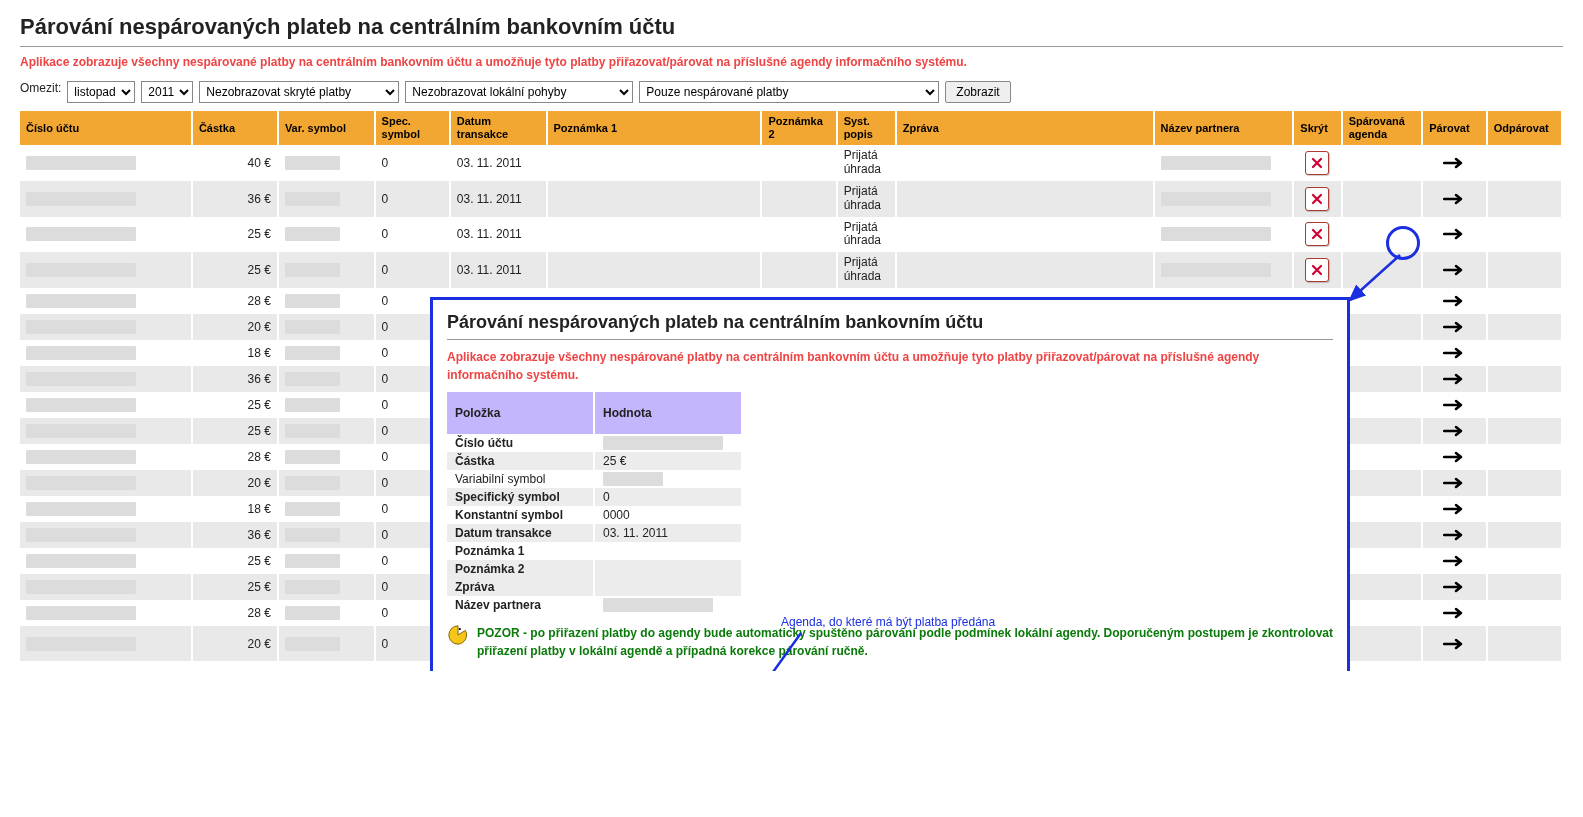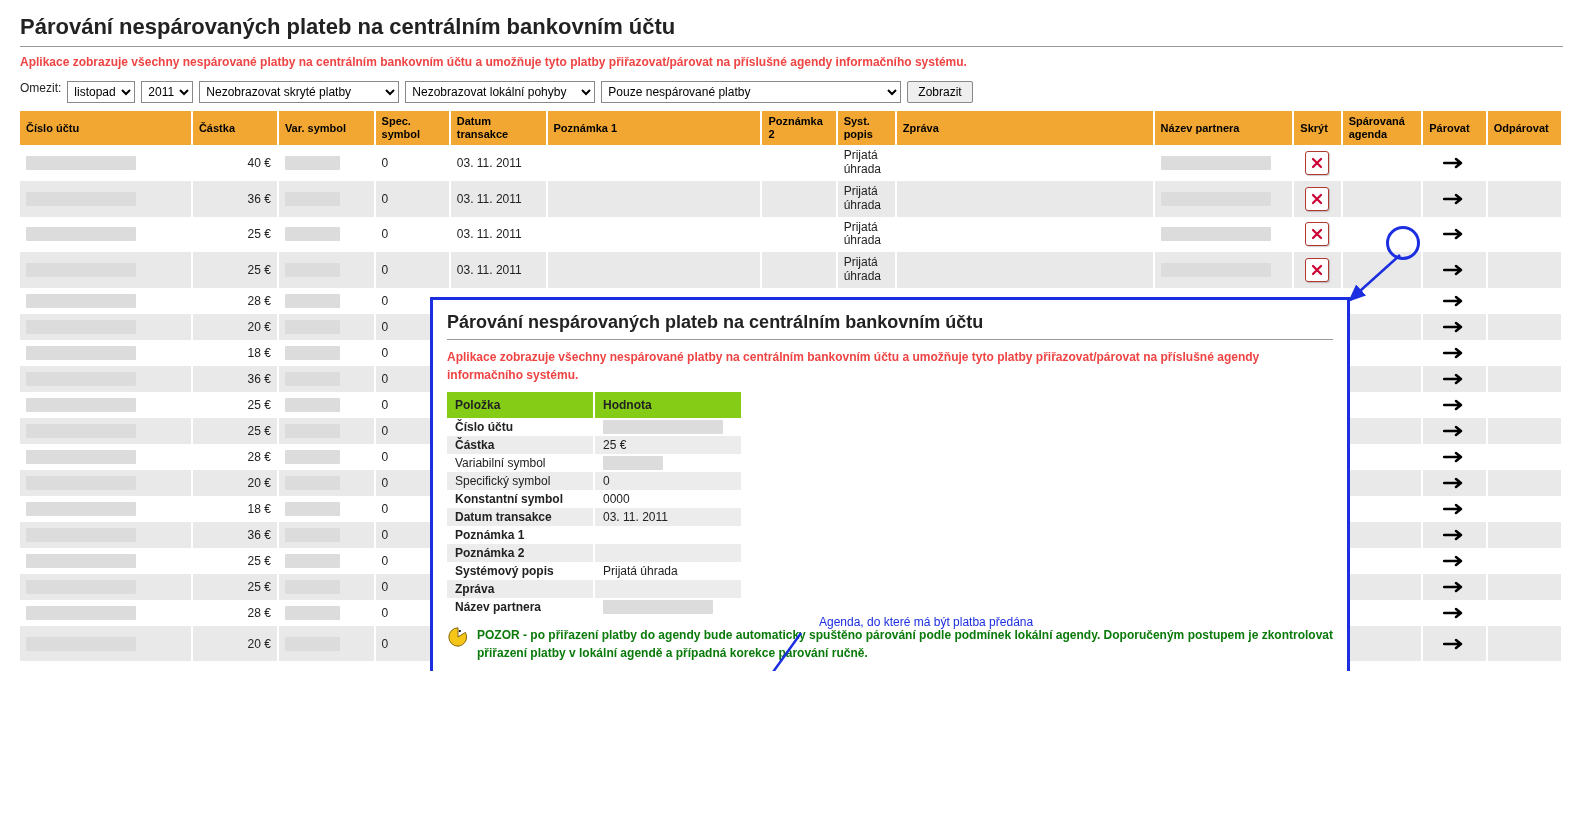--- a/index.html
+++ b/index.html
@@ -21,21 +21,21 @@
 .hide-btn svg{width:12px;height:12px}
 .arrow-btn{display:inline-flex;align-items:center;justify-content:center;width:30px;height:18px;cursor:pointer}
 .arrow-btn svg{width:22px;height:12px}
 .center{text-align:center}
 
 
 .popup{position:absolute;border:3px solid #1b2ee0;background:#fff;padding:10px 14px 14px;z-index:5;box-sizing:border-box}
 .popup h2{font-size:18px;font-weight:bold;margin:2px 0 6px}
 .popup hr{margin:4px 0 8px}
 table.det{border-collapse:collapse;font-size:12px}
-table.det th{background:#84cc16;font-weight:bold;text-align:left;padding:6px 8px;border-right:2px solid #fff}
+table.det th{background:#c4b5fd;font-weight:bold;text-align:left;padding:14px 8px;border-right:2px solid #fff}
 table.det td{padding:2px 8px;border-right:2px solid #fff}
 table.det tr.e td{background:#ececec}
 .warn{display:flex;gap:8px;align-items:flex-start;margin-top:10px}
 .warn-text{color:#0a7a0a;font-weight:bold;text-align:justify;line-height:1.5;flex:1}
 .assign-row{display:flex;align-items:center;gap:8px;margin-top:12px}
 .ring{border:3px solid #1b2ee0;border-radius:14px;padding:1px}
 .ring select,.ring button{border-radius:10px}
 .note{color:#1b2ee0;position:absolute;font-size:12px}
 svg.connector{position:absolute;pointer-events:none;z-index:6}
 .pacman{width:22px;height:22px;flex-shrink:0}
@@ -47,21 +47,21 @@
 
 <h1>Párování nespárovaných plateb na centrálním bankovním účtu</h1>
 <hr>
 <div class="intro">Aplikace zobrazuje všechny nespárované platby na centrálním bankovním účtu a umožňuje tyto platby přiřazovat/párovat na příslušné agendy informačního systému.</div>
 
 <div class="filters">
   <label>Omezit:</label>
   <select><option>listopad</option></select>
   <select><option>2011</option></select>
   <select style="width:200px"><option>Nezobrazovat skryté platby</option></select>
-  <select style="width:190px"><option>Nezobrazovat lokální pohyby</option></select>
+  <select style="width:228px"><option>Nezobrazovat lokální pohyby</option></select>
   <select style="width:300px"><option>Pouze nespárované platby</option></select>
   <button class="btn">Zobrazit</button>
 </div>
 
 <table class="main">
   <colgroup>
     <col style="width:160px">
         <col style="width:80px">
         <col style="width:90px">
         <col style="width:70px">
@@ -624,57 +624,53 @@
             <td style="font-weight: bold;">Částka</td>
             <td>25 €</td>
           </tr>
           <tr>
             <td style="font-weight: normal;">Variabilní symbol</td>
             <td>
               <div class="ph" style="width:60px"></div>
             </td>
           </tr>
           <tr class="e">
-            <td style="font-weight: normal;">Specifický symbol</td>
+            <td style="font-weight: bold;">Specifický symbol</td>
             <td>0</td>
           </tr>
           <tr>
             <td style="font-weight: bold;">Konstantní symbol</td>
             <td>0000</td>
           </tr>
           <tr class="e">
             <td style="font-weight: bold;">Datum transakce</td>
             <td>03. 11. 2011</td>
           </tr>
           <tr>
             <td style="font-weight: bold;">Poznámka 1</td>
             <td></td>
           </tr>
           <tr class="e">
             <td style="font-weight: bold;">Poznámka 2</td>
             <td></td>
-          </tr>
-          <tr>
-            <td style="font-weight: bold;">Systémový popis</td>
-            <td>Prijatá úhrada</td>
           </tr>
           <tr class="e">
             <td style="font-weight: bold;">Zpráva</td>
             <td></td>
           </tr>
           <tr>
             <td style="font-weight: bold;">Název partnera</td>
             <td>
               <div class="ph" style="width:110px"></div>
             </td>
           </tr>
         </tbody>
   </table>
 
-  <div class="note" style="top:315px;left:386px">Agenda, do které má být platba předána</div>
+  <div class="note" style="top:315px;left:348px">Agenda, do které má být platba předána</div>
   <svg class="connector" style="top:328px;left:310px;width:70px;height:80px">
     <defs>
           <marker id="ah2" markerWidth="8" markerHeight="8" refX="6" refY="3" orient="auto">
             <path d="M0,0 L7,3 L0,6 Z" fill="#1b2ee0"></path>
           </marker>
         </defs>
     <line x1="58" y1="5" x2="10" y2="72" stroke="#1b2ee0" stroke-width="2.5" marker-end="url(#ah2)"></line>
   </svg>
 
   <div class="warn">

